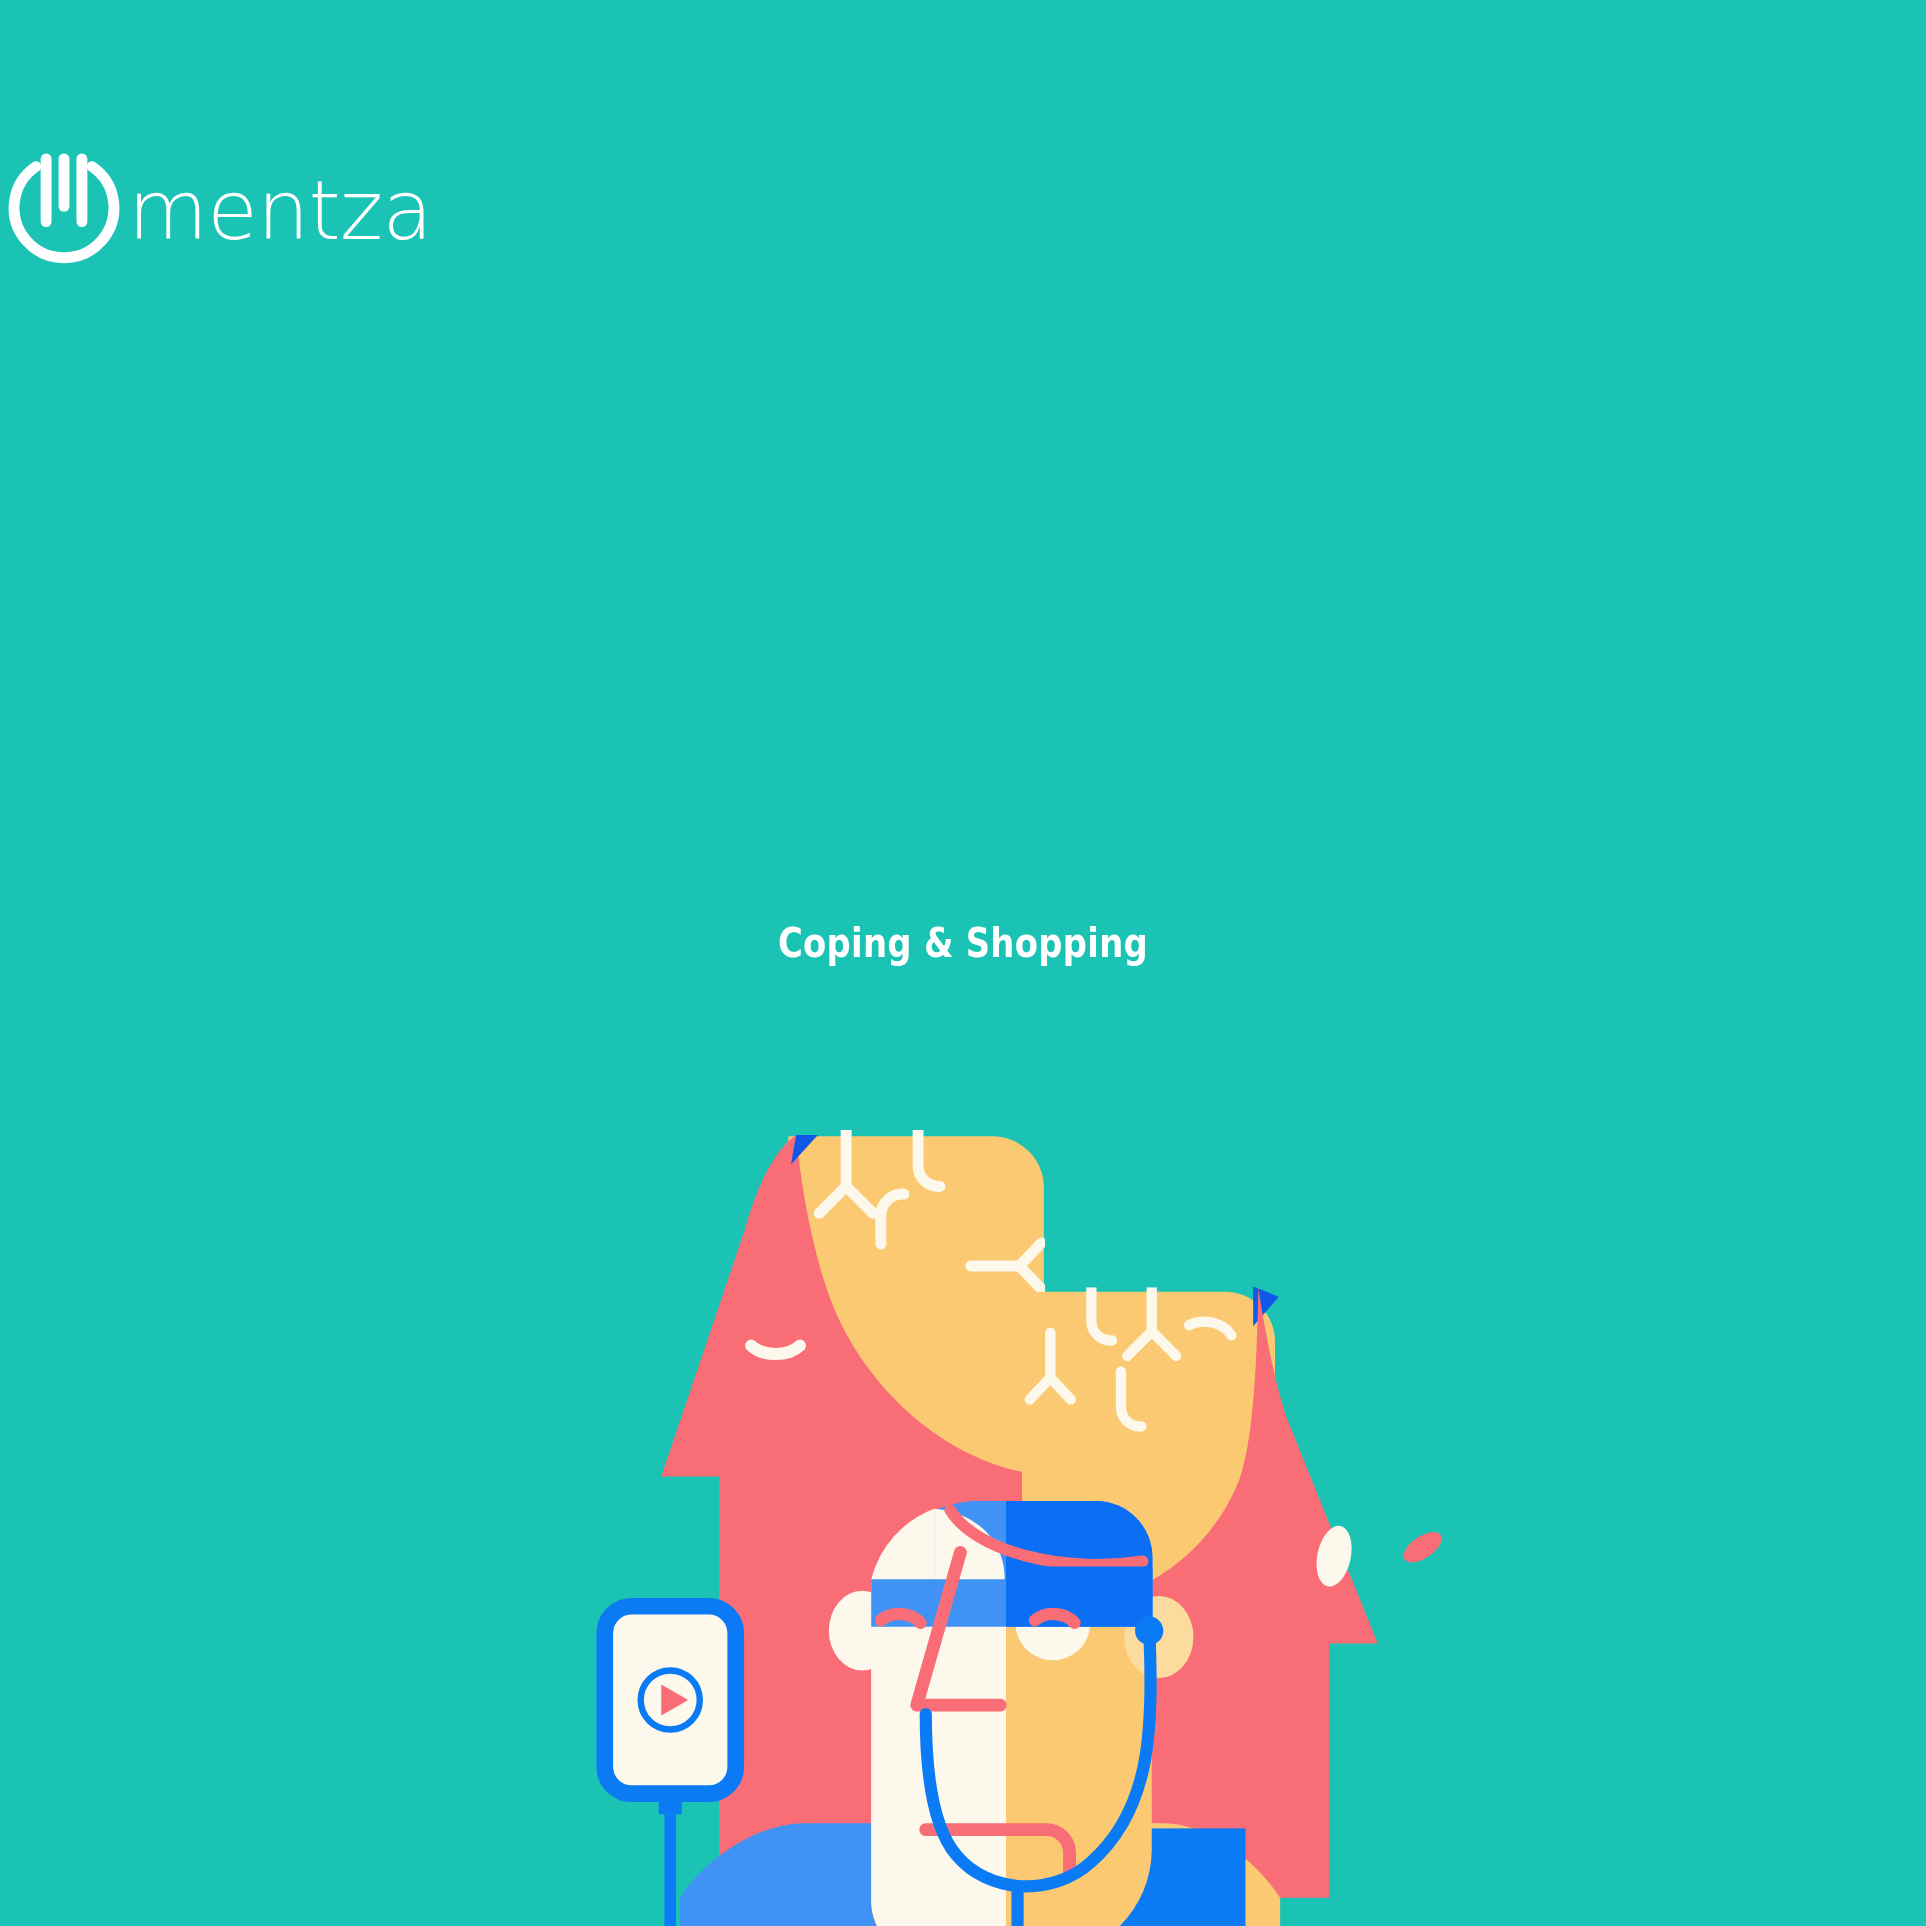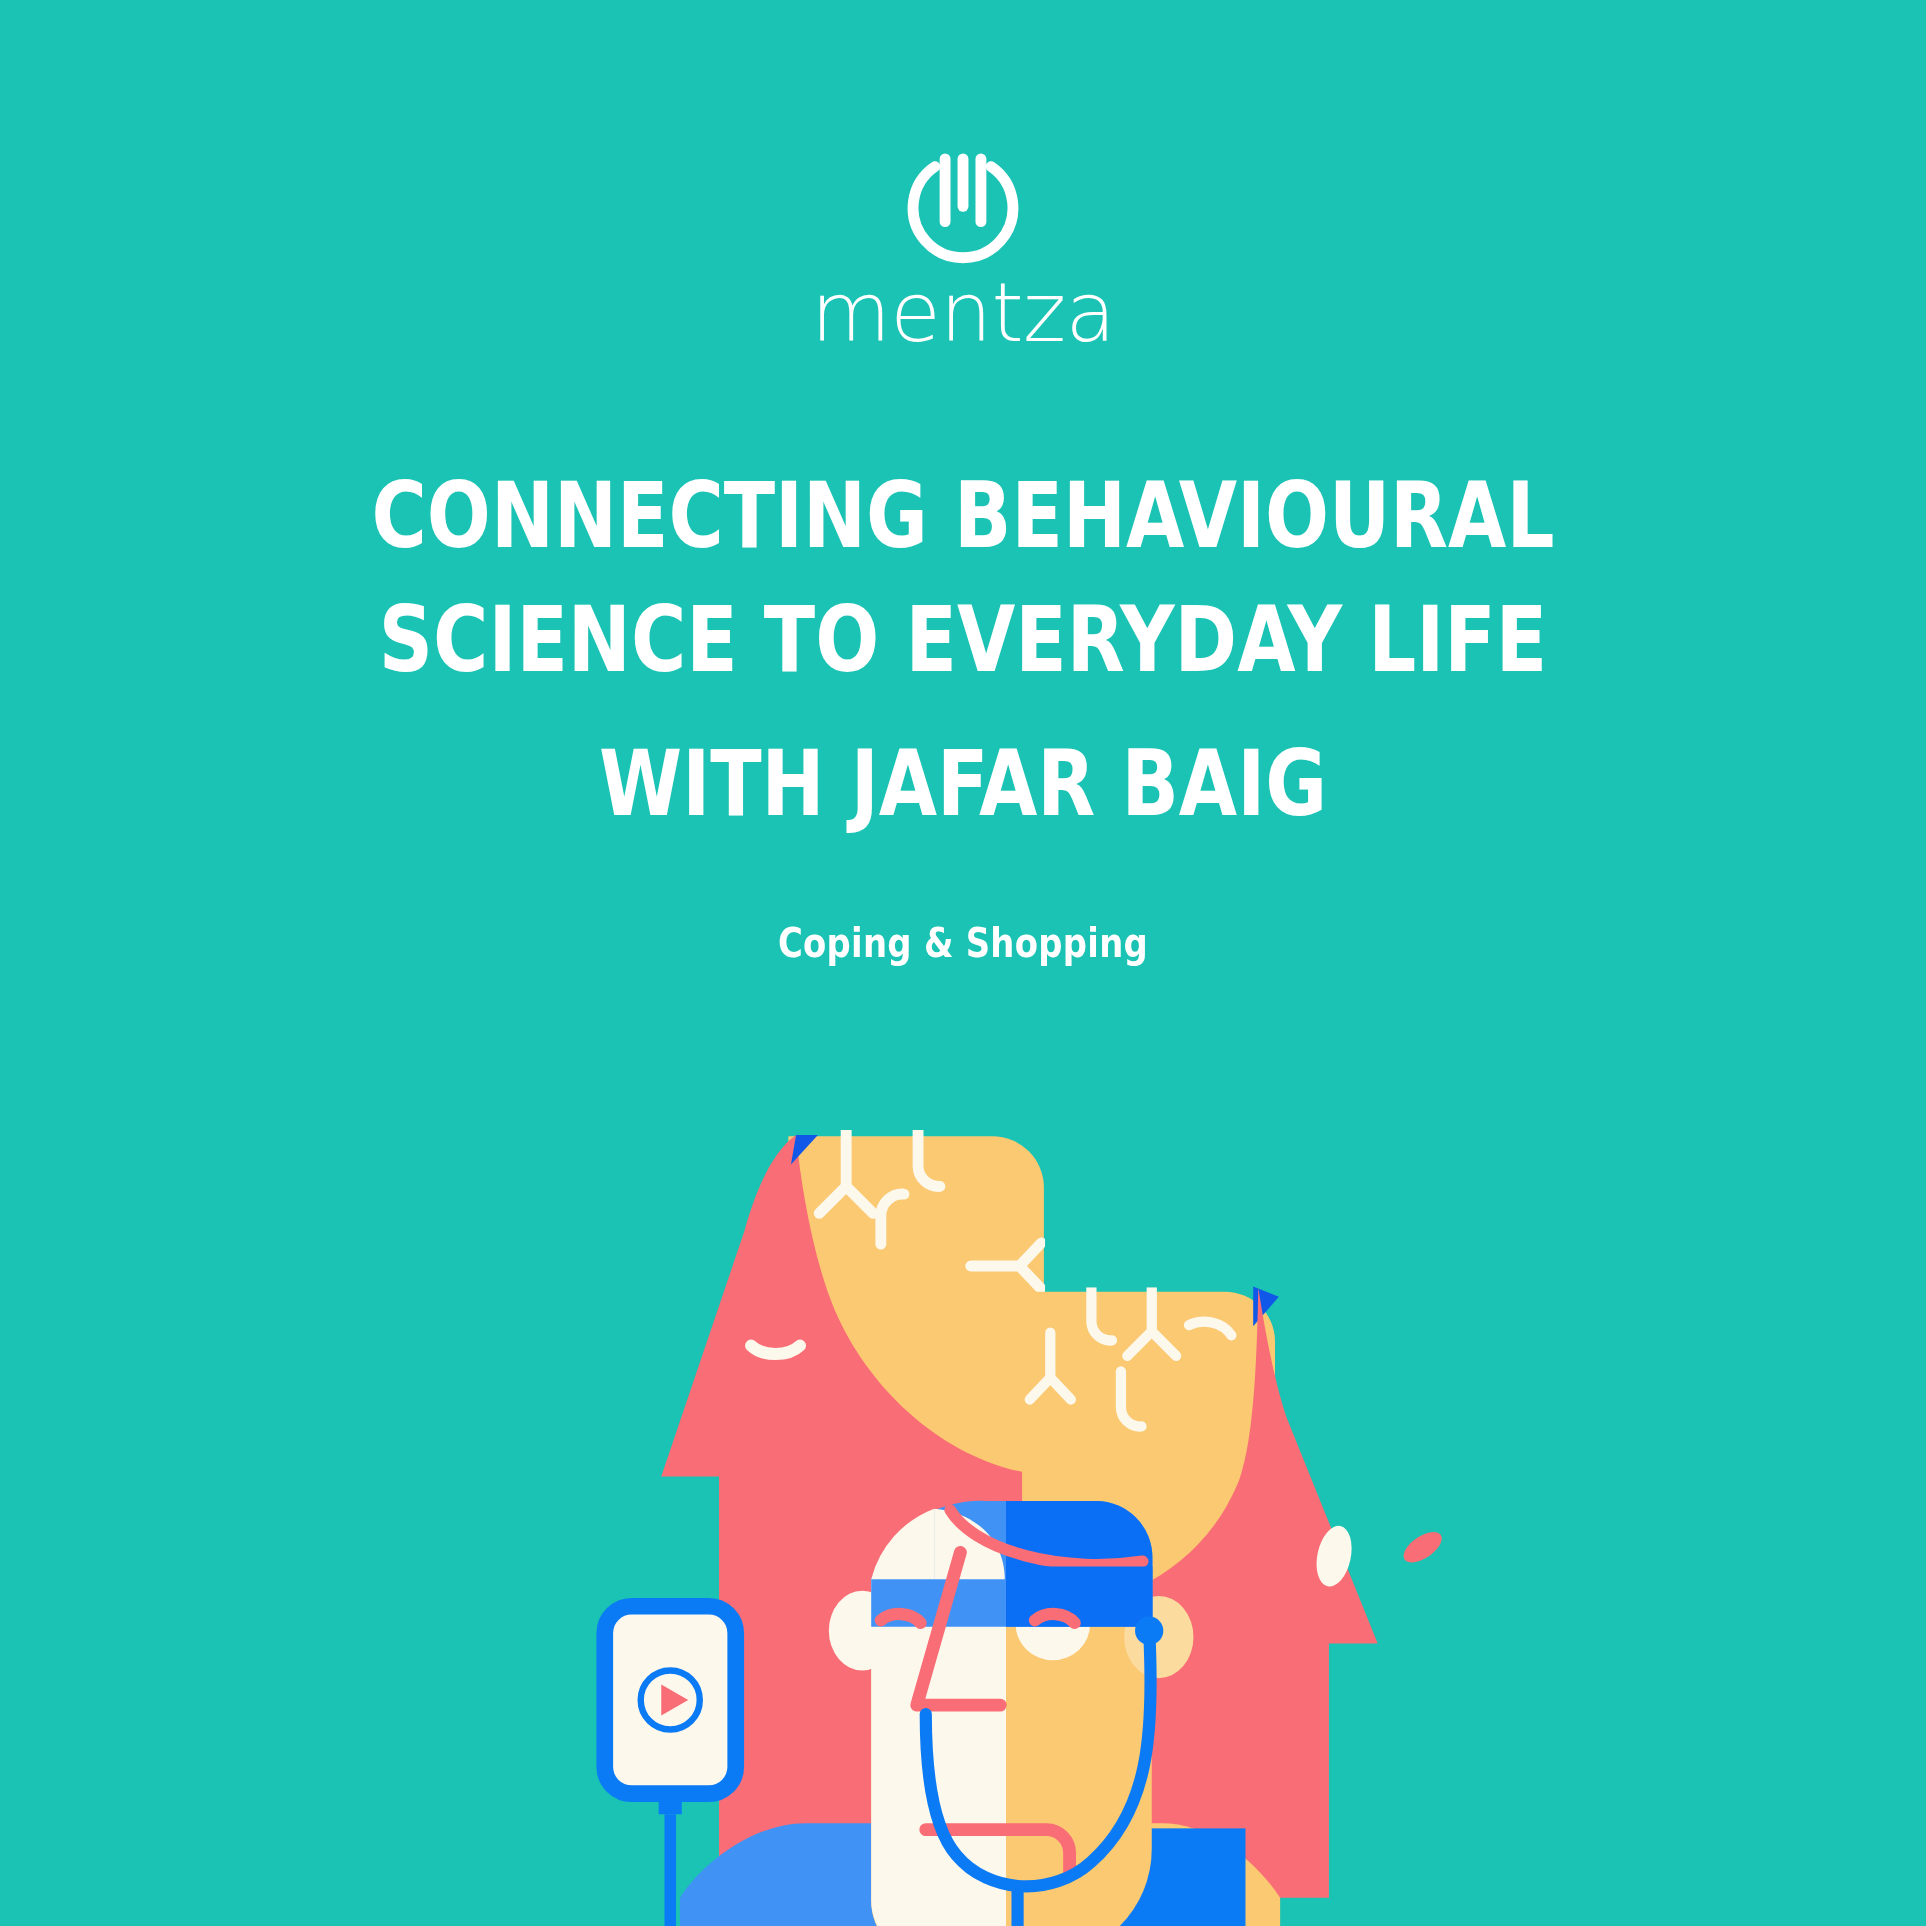--- a/index.html
+++ b/index.html
@@ -17,21 +17,21 @@
   #poster {
     position:absolute; inset:0;
     background:#1AC3B4;
   }
 
   
   #brand {
     position:absolute;
     left:0; right:0;
     top:151px;
-    display:flex; flex-direction:column;
+    display:flex; flex-direction:row;
     align-items:center;
   }
   #logo-mark {
     width:128px; height:117px;
     display:block;
   }
   #wordmark {
     margin-top:3.9px;
     font-size:82px;
     line-height:1.0;
@@ -94,25 +94,20 @@
 
       <path d="M 56 24 A 78 78 0 1 0 144 24" fill="none" stroke="#FFFFFF" stroke-width="17" stroke-linecap="round"></path>
 
       <line x1="72" y1="12" x2="72" y2="110" stroke="#FFFFFF" stroke-width="17" stroke-linecap="round"></line>
       <line x1="100" y1="12" x2="100" y2="86" stroke="#FFFFFF" stroke-width="17" stroke-linecap="round"></line>
       <line x1="128" y1="12" x2="128" y2="110" stroke="#FFFFFF" stroke-width="17" stroke-linecap="round"></line>
     </svg>
     <div id="wordmark">mentza</div>
   </div>
 
-  <div id="headline">
-    <span class="hl-line l1">CONNECTING BEHAVIOURAL</span>
-    <span class="hl-line l2">SCIENCE TO EVERYDAY LIFE</span>
-    <span class="hl-line l3">WITH JAFAR BAIG</span>
-  </div>
 
   <div id="subtitle">Coping &amp; Shopping</div>
 
   <div id="illustration">
     <svg viewBox="0 0 3000 1260" xmlns="http://www.w3.org/2000/svg" aria-hidden="true">
       <defs>
         <clipPath id="clipLeftHead">
           <path d="M1228 20 h330 a70 70 0 0 1 70 70 v470 h-400 z"></path>
         </clipPath>
         <clipPath id="clipRightHead">

